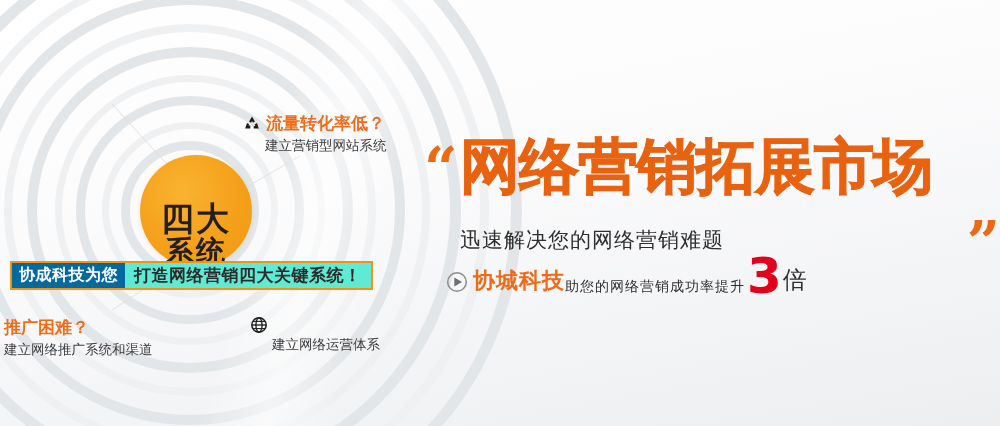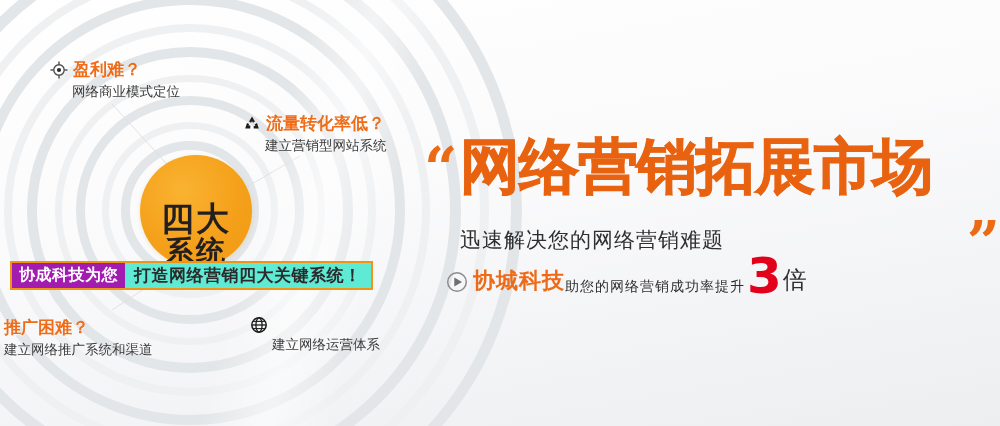--- a/index.html
+++ b/index.html
@@ -91,21 +91,21 @@
   
   #strap{
     position:absolute;left:10px;top:261px;
     display:flex;align-items:stretch;
     height:29px;
     border:2px solid #f39314;
     box-sizing:border-box;
     background:#ffffff;
   }
   #strap .tagA{
-    background:#a21caf;
+    background:#0369a1;
     color:#ffffff;
     font-size:16px;font-weight:bold;
     padding:0 7px;
     display:flex;align-items:center;
     white-space:nowrap;
     letter-spacing:.5px;
   }
   #strap .tagB{
     background:#5eead4;
     color:#2b2b2b;
@@ -191,36 +191,20 @@
     <line x1="112" y1="310" x2="176" y2="268" stroke="#dfe2e5" stroke-width="1"></line>
   </svg>
 
   <div class="sheen"></div>
 
   <div id="core">
     <div class="l1">四大</div>
     <div class="l2">系统</div>
   </div>
 
-  <div class="callout" id="c-profit">
-    <div class="head">
-      <span class="ico">
-        <svg viewBox="0 0 18 18" width="18" height="18">
-          <circle cx="9" cy="9" r="5.2" fill="none" stroke="#4a4a4a" stroke-width="1.4"></circle>
-          <circle cx="9" cy="9" r="2.1" fill="#2b2b2b"></circle>
-          <line x1="0.5" y1="9" x2="3.4" y2="9" stroke="#4a4a4a" stroke-width="1.4"></line>
-          <line x1="14.6" y1="9" x2="17.5" y2="9" stroke="#4a4a4a" stroke-width="1.4"></line>
-          <line x1="9" y1="0.5" x2="9" y2="3.4" stroke="#4a4a4a" stroke-width="1.4"></line>
-          <line x1="9" y1="14.6" x2="9" y2="17.5" stroke="#4a4a4a" stroke-width="1.4"></line>
-        </svg>
-      </span>
-      <span>盈利难？</span>
-    </div>
-    <div class="sub">网络商业模式定位</div>
-  </div>
 
   <div class="callout" id="c-traffic">
     <div class="head">
       <span class="ico">
         <svg viewBox="0 0 18 18" width="18" height="18">
           <path d="M9 1.6 L11.9 6.6 L9.9 7.7 L9 6.1 L8.1 7.7 L6.1 6.6 Z" fill="#1d1d1d"></path>
           <path d="M2.2 13.4 L4.0 8.0 L6.2 8.9 L5.5 10.6 L7.3 10.6 L7.3 13.4 Z" fill="#1d1d1d"></path>
           <path d="M15.8 13.4 L10.7 13.4 L10.7 10.9 L12.5 10.9 L11.6 9.4 L14.0 8.1 Z" fill="#1d1d1d"></path>
           <circle cx="9" cy="9" r="2.0" fill="none" stroke="#ffffff" stroke-width="0"></circle>
         </svg>

